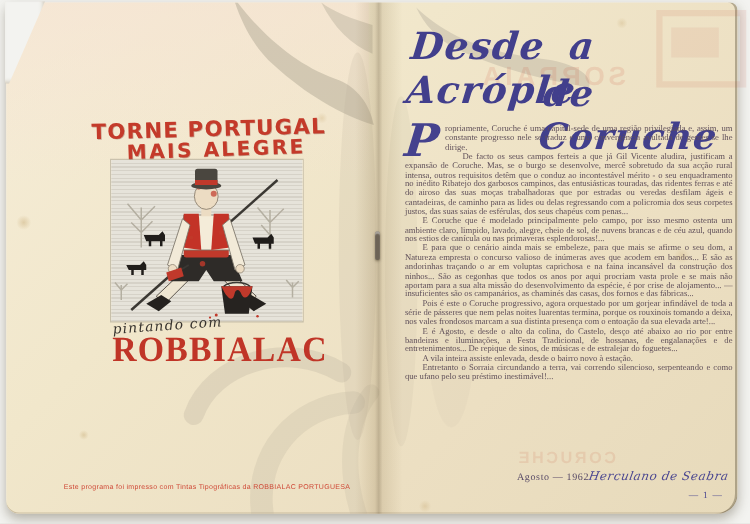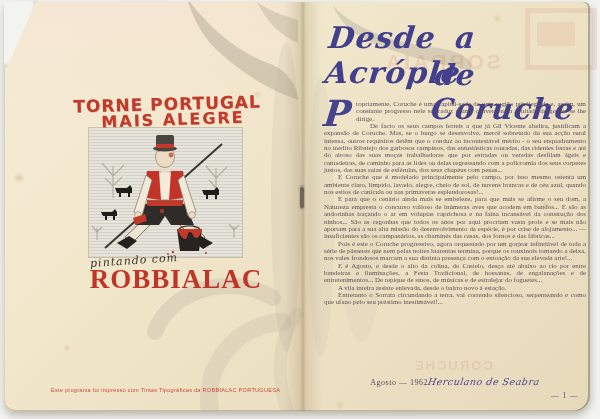--- a/index.html
+++ b/index.html
@@ -59,21 +59,21 @@
   .title2 { position:absolute; left:428px; top:56px; font-family:"DejaVu Serif", serif;
     font-style:italic; font-weight:bold; font-size:29px; color:#423f8c; word-spacing:6px;
     letter-spacing:1px; transform:skewX(-6deg); }
   .article { position:absolute; left:319px; top:98px; width:262px;
     font-size:6.9px; line-height:7.35px; color:#5f4f59; text-align:justify; }
   .article p { margin:0; text-indent:14px; }
   .article p.first { text-indent:0; }
   .dropcap { float:left; font-family:"DejaVu Serif", serif; font-style:italic; font-weight:bold;
     font-size:36px; line-height:26px; color:#45428e; margin:0 5px 0 0; transform:skewX(-6deg); }
   .article-footer { position:absolute; left:322px; top:374px; width:256px;
-    display:flex; justify-content:center; align-items:baseline; }
+    display:flex; justify-content:flex-end; align-items:baseline; }
   .date { font-size:8px; letter-spacing:.5px; color:#584a66; }
   .signature { font-family:"DejaVu Serif", serif; font-style:italic; font-size:9.5px;
     color:#4a4690; transform:skewX(-10deg); letter-spacing:.5px; }
   .pagenum { position:absolute; left:546px; top:389px; font-size:7.5px; color:#4c4890; letter-spacing:1px; }
 
   
   .ghost-mirror-brand { position:absolute; left:378px; top:48px;
     font-family:"Liberation Sans", sans-serif; font-weight:bold; font-size:21px; letter-spacing:3px;
     color:rgba(198,72,48,.13); transform:scaleX(-1); }
   .ghost-mirror-title { position:absolute; left:408px; top:356px;

